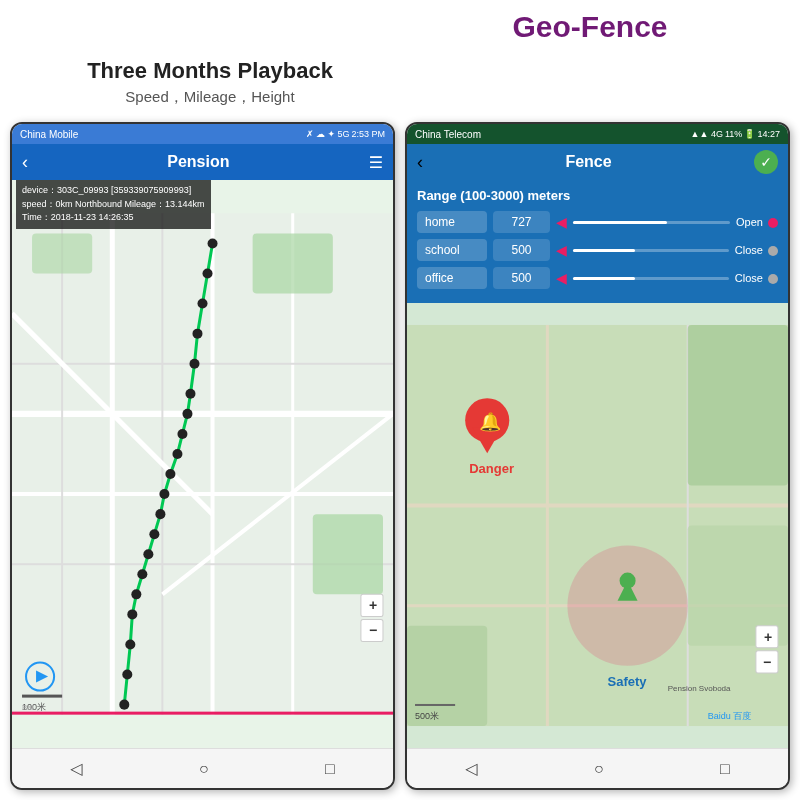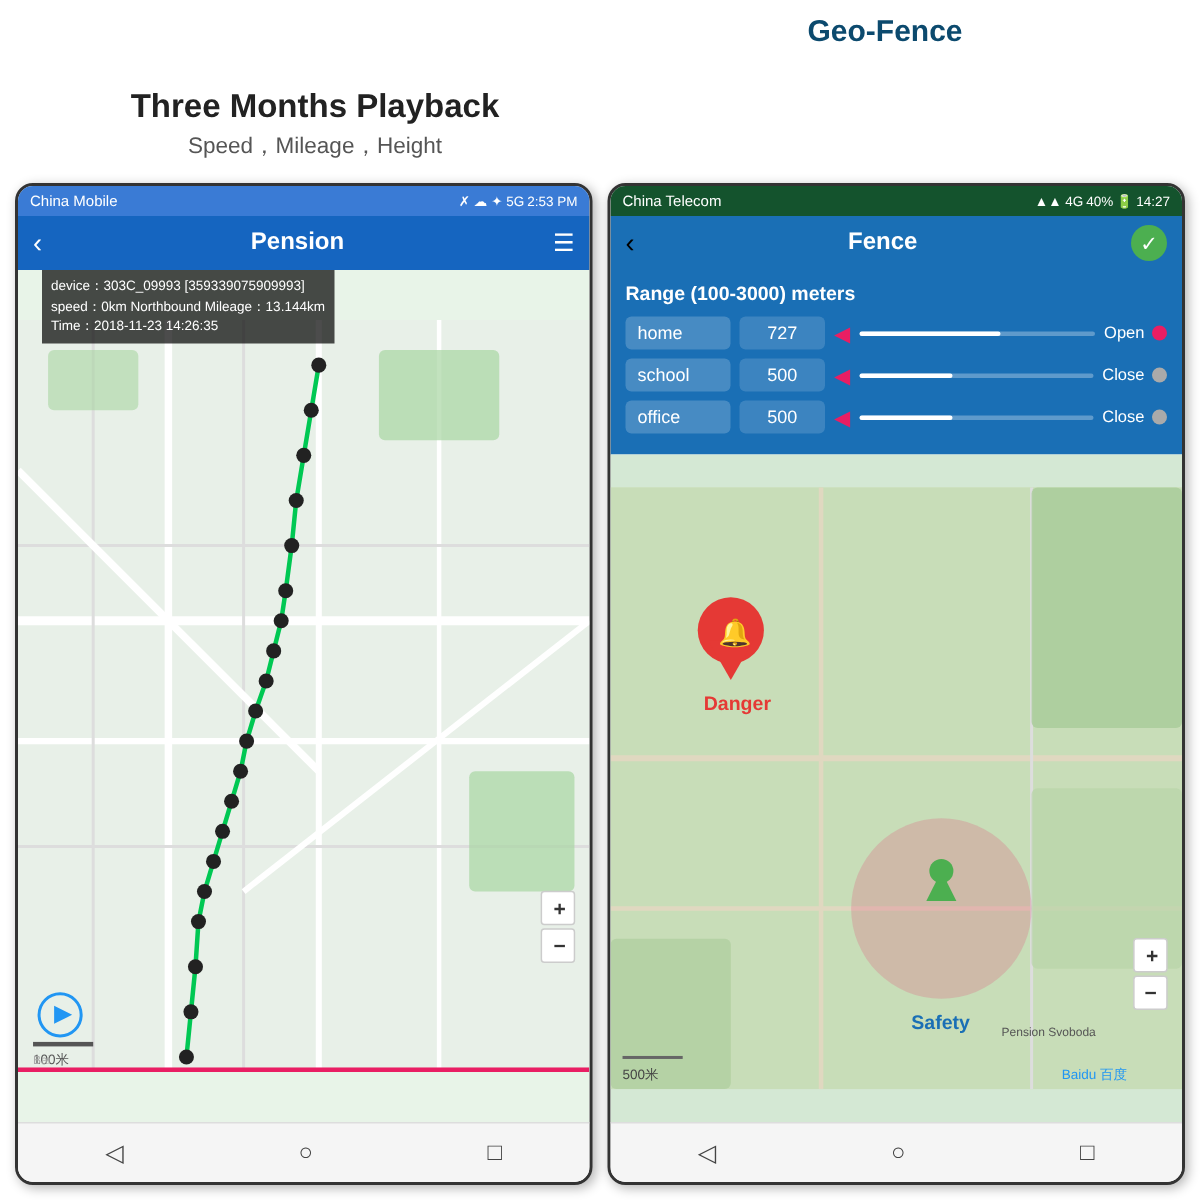--- a/index.html
+++ b/index.html
@@ -33,23 +33,23 @@
       font-size: 22px;
       font-weight: bold;
       color: #222;
       margin-bottom: 4px;
     }
     .sub-title {
       font-size: 15px;
       color: #555;
     }
     .geo-title {
-      font-size: 20px;
+      font-size: 30px;
       font-weight: bold;
-      color: #0c4a6e;
+      color: #701a75;
       margin-bottom: 4px;
     }
     .geo-subtitle {
       font-size: 14px;
       color: #555;
       line-height: 1.4;
     }
 
     
     .phones-container {
@@ -117,21 +117,21 @@
 
     
     .playback-info {
       background: rgba(0,0,0,0.7);
       color: white;
       font-size: 9px;
       padding: 4px 6px;
       line-height: 1.5;
       position: absolute;
       top: 0;
-      left: 16px;
+      left: 4px;
       z-index: 2;
     }
 
     .map-area {
       flex: 1;
       position: relative;
       overflow: hidden;
     }
 
     
@@ -378,21 +378,21 @@
       <span class="nav-btn">□</span>
     </div>
   </div>
 
   <div class="phone">
 
     <div class="status-bar telecom">
       <span>China Telecom</span>
       <div class="status-icons">
         <span>▲▲ 4G</span>
-        <span>40%</span>
+        <span>11%</span>
         <span>🔋</span>
         <span>14:27</span>
       </div>
     </div>
 
     <div class="fence-header">
       <span class="back-arrow">‹</span>
       <span class="fence-title">Fence</span>
       <div class="check-circle">✓</div>
     </div>

